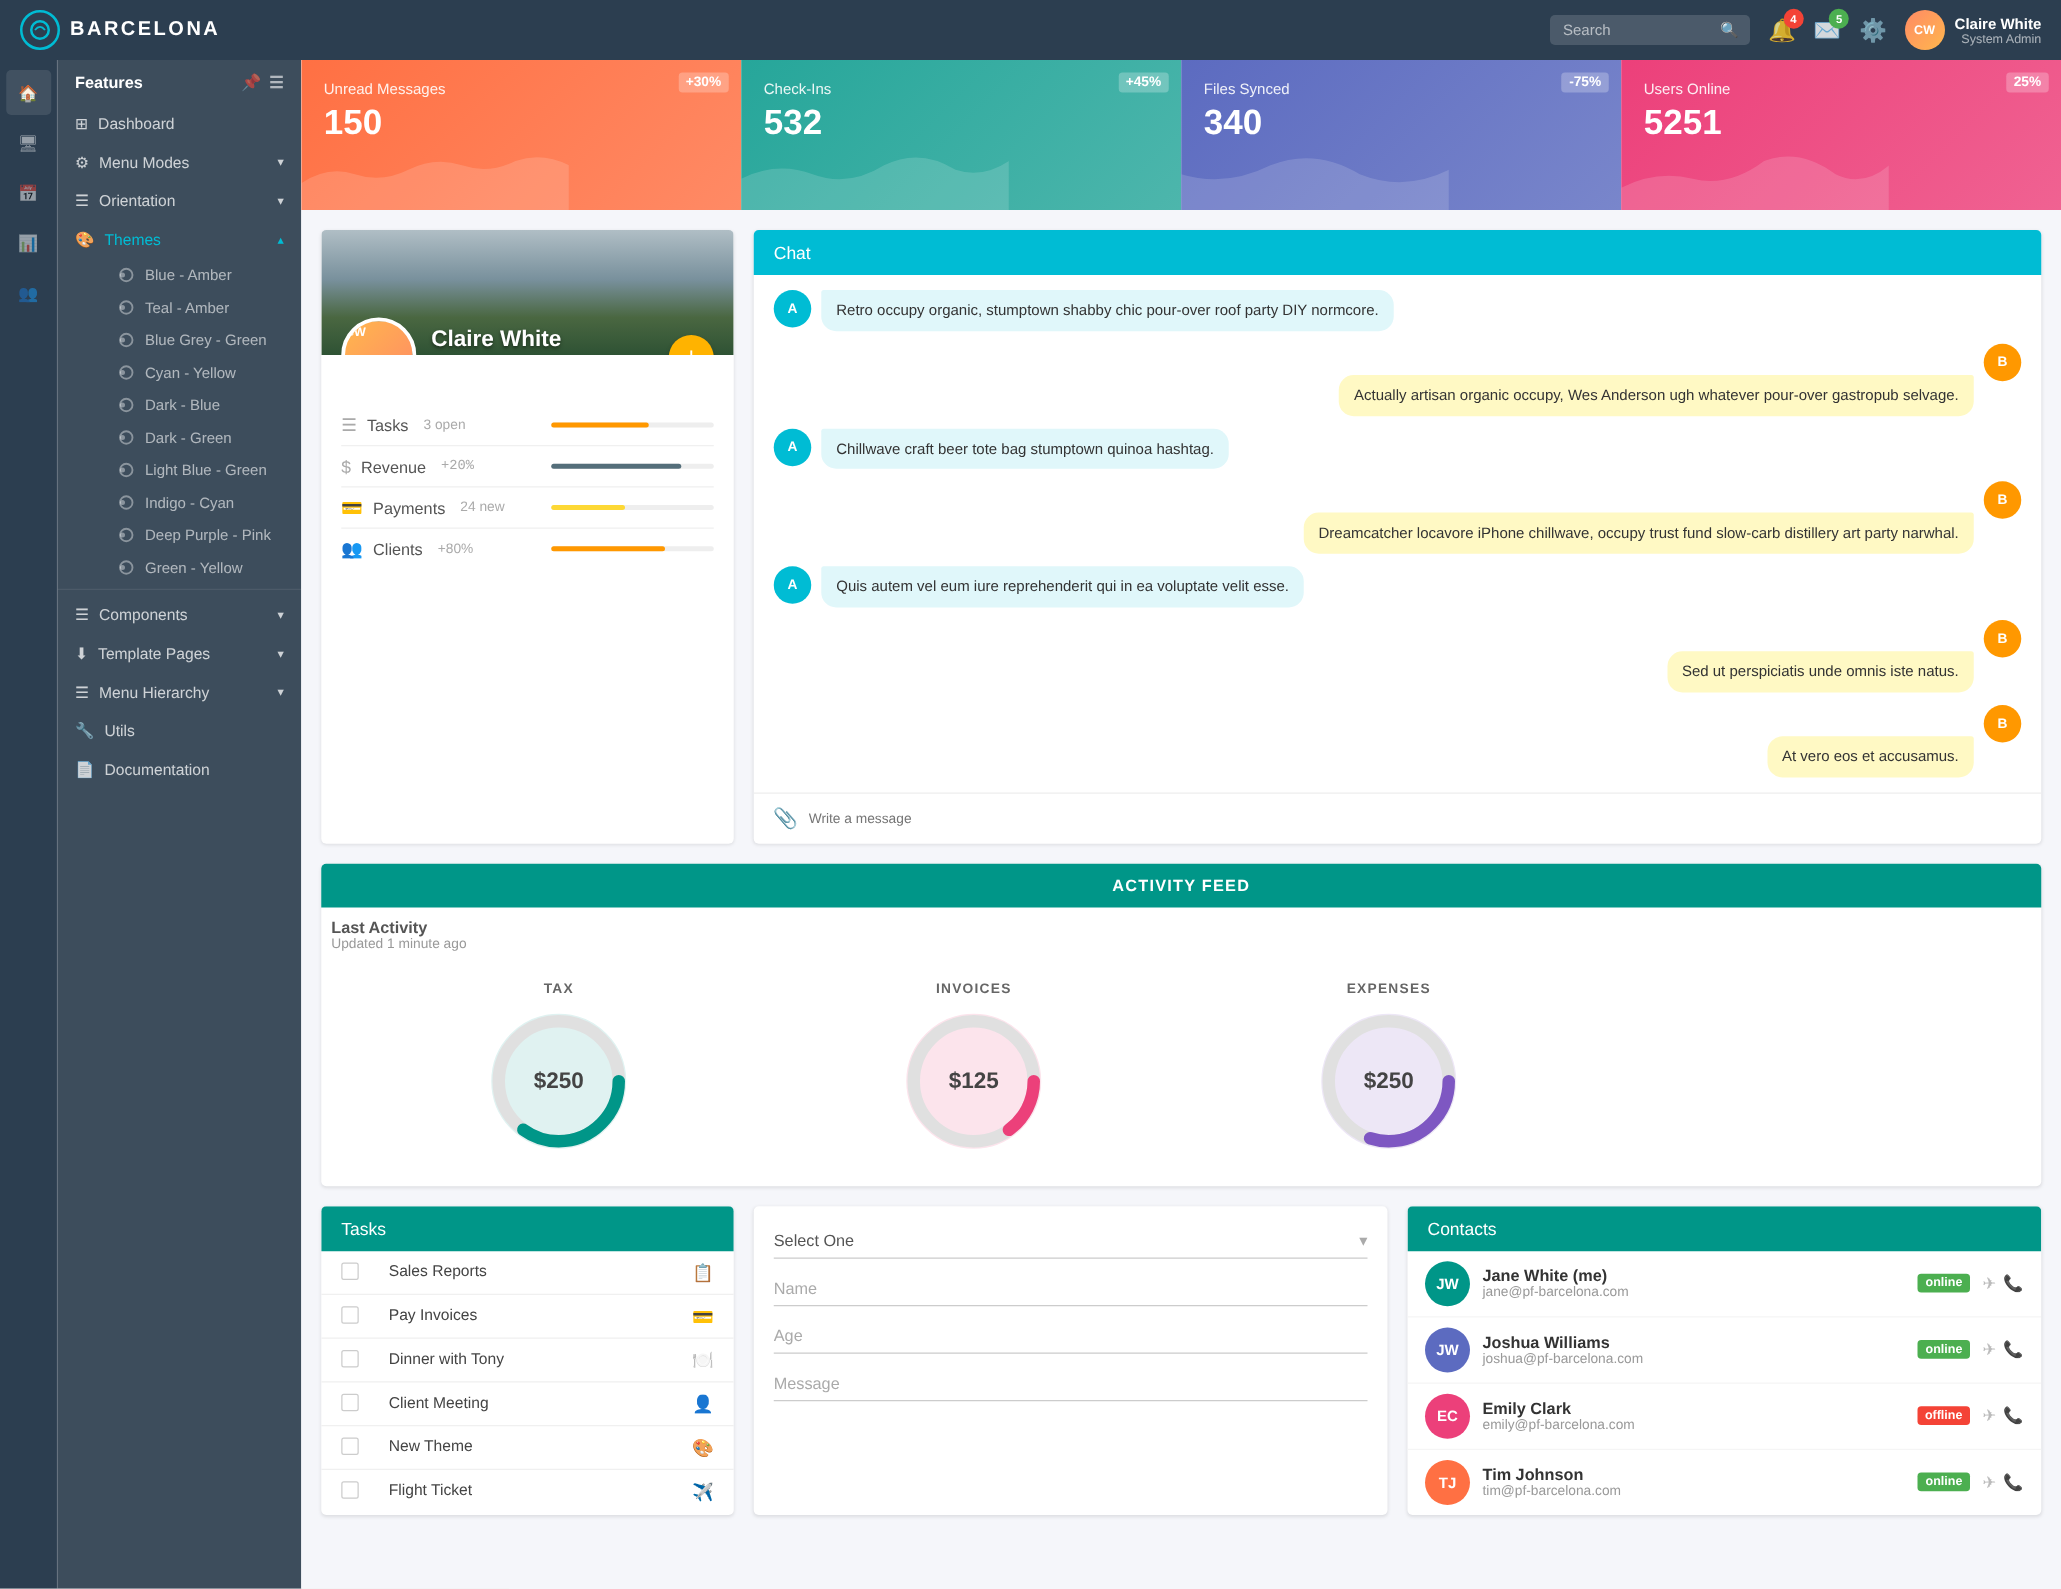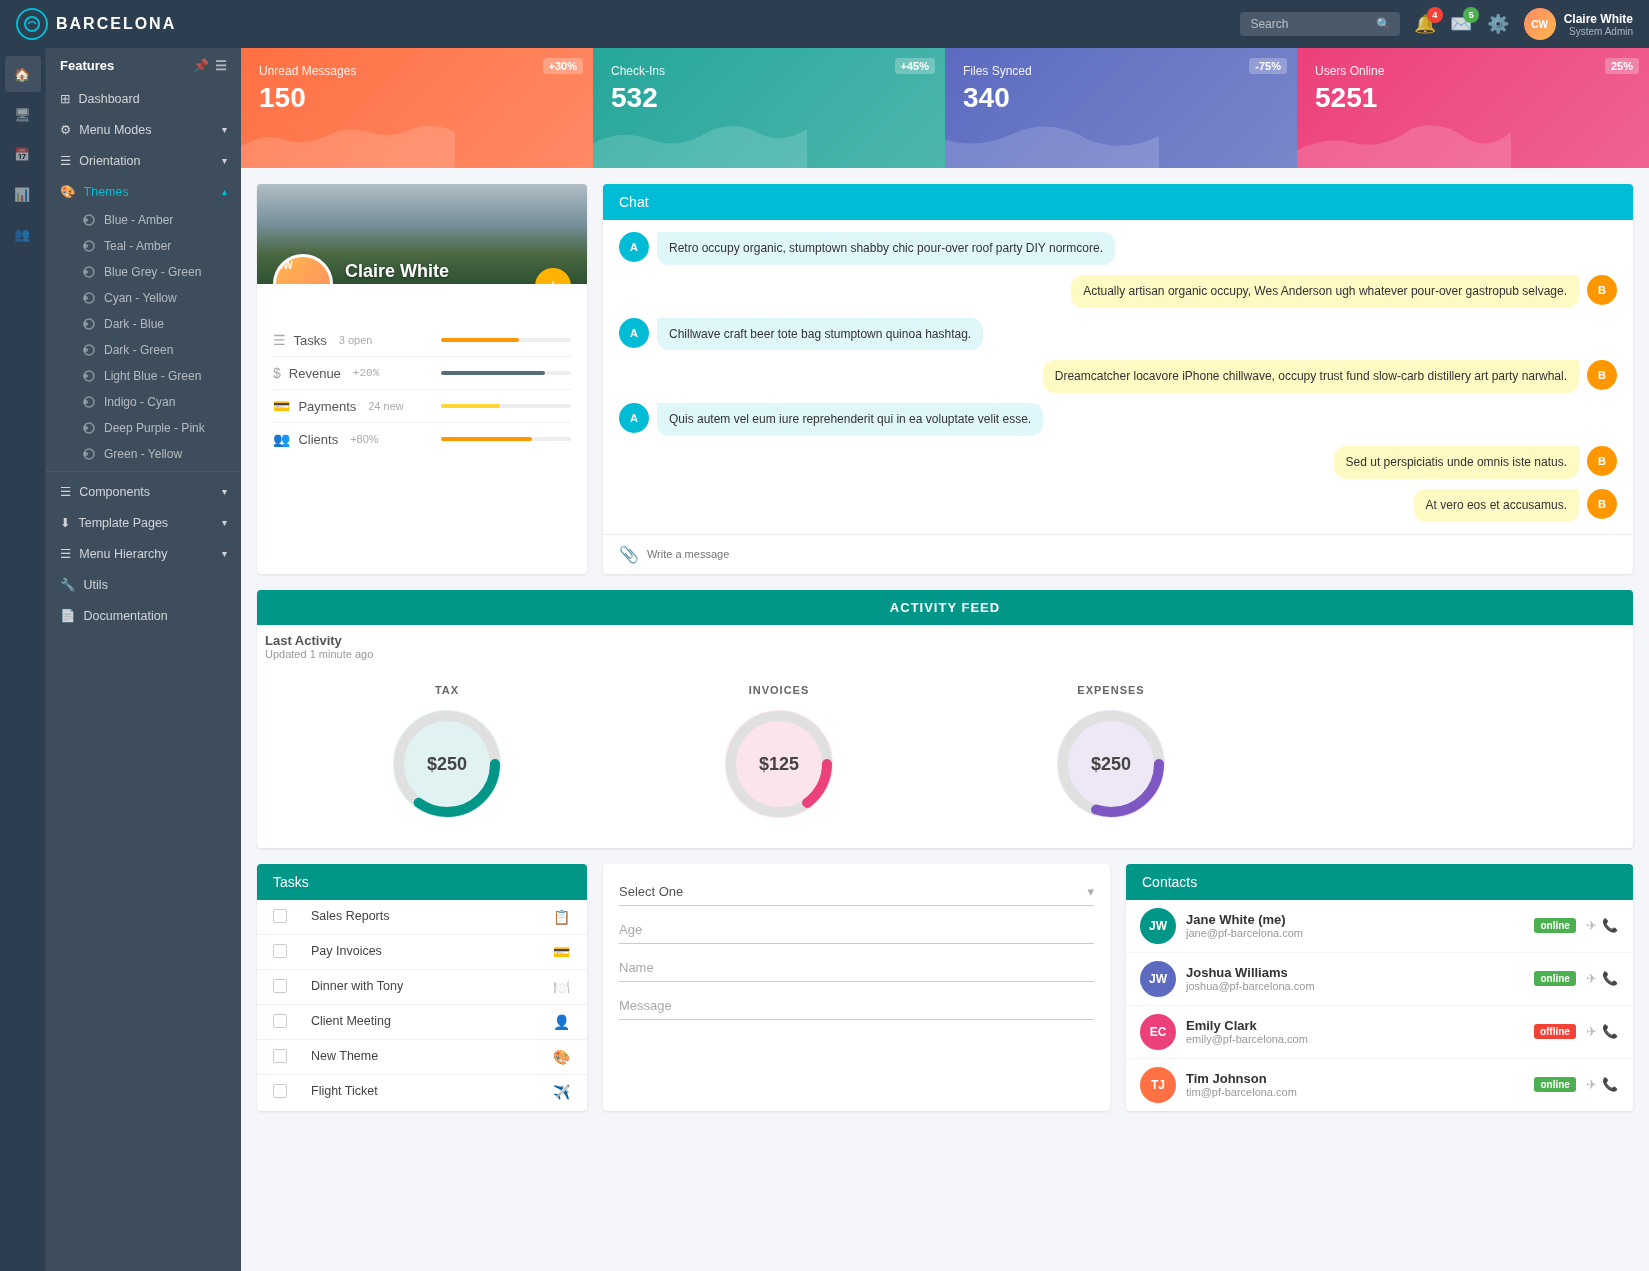--- a/index.html
+++ b/index.html
@@ -34,21 +34,21 @@
 
     
     .sidebar { background: #3d4d5c; width: 195px; flex-shrink: 0; overflow-y: auto; overflow-x: hidden; }
     .sidebar::-webkit-scrollbar { width: 4px; }
     .sidebar::-webkit-scrollbar-thumb { background: rgba(255,255,255,0.2); border-radius: 2px; }
     .sidebar-header { display: flex; align-items: center; justify-content: space-between; padding: 10px 14px; color: white; font-weight: 600; font-size: 13px; }
     .sidebar-header-icons { display: flex; gap: 6px; color: rgba(255,255,255,0.6); }
     .sidebar-menu-item { display: flex; align-items: center; padding: 8px 14px; color: rgba(255,255,255,0.75); cursor: pointer; font-size: 12.5px; gap: 8px; }
     .sidebar-menu-item.active { color: #00bcd4; }
     .sidebar-menu-item .chevron { margin-left: auto; font-size: 10px; }
-    .sidebar-submenu-item { display: flex; align-items: center; padding: 6px 14px 6px 36px; color: rgba(255,255,255,0.6); cursor: pointer; font-size: 12px; gap: 8px; text-align: right; }
+    .sidebar-submenu-item { display: flex; align-items: center; padding: 6px 14px 6px 48px; color: rgba(255,255,255,0.6); cursor: pointer; font-size: 12px; gap: 8px; text-align: right; }
     .sidebar-submenu-item .dot-icon { width: 14px; height: 14px; flex-shrink: 0; }
     .section-divider { height: 1px; background: rgba(255,255,255,0.08); margin: 4px 0; }
 
     
     .content { flex: 1; overflow-y: auto; background: #f5f6fa; }
     .content::-webkit-scrollbar { width: 6px; }
     .content::-webkit-scrollbar-thumb { background: #ccc; border-radius: 3px; }
 
     
     .stat-cards { display: grid; grid-template-columns: repeat(4, 1fr); gap: 0; padding: 0; }
@@ -87,21 +87,21 @@
 
     
     .chat-card { background: white; border-radius: 4px; box-shadow: 0 1px 3px rgba(0,0,0,0.1); display: flex; flex-direction: column; }
     .chat-header { background: #00bcd4; color: white; padding: 10px 16px; font-size: 14px; font-weight: 500; border-radius: 4px 4px 0 0; }
     .chat-body { flex: 1; padding: 12px 16px; overflow-y: auto; display: flex; flex-direction: column; gap: 10px; min-height: 300px; }
     .chat-msg { display: flex; align-items: flex-start; gap: 8px; }
     .chat-msg.right { flex-direction: row-reverse; }
     .chat-msg-avatar { width: 30px; height: 30px; border-radius: 50%; background: #ddd; flex-shrink: 0; display: flex; align-items: center; justify-content: center; font-size: 11px; color: #666; overflow: hidden; }
     .chat-bubble { padding: 8px 12px; border-radius: 12px; font-size: 12px; line-height: 1.4; max-width: 75%; }
     .chat-bubble.left { background: #e0f7fa; color: #333; border-top-left-radius: 2px; }
-    .chat-bubble.right { background: #fff9c4; color: #333; border-top-right-radius: 2px; }
+    .chat-bubble.right { background: #fff9c4; color: #333; border-top-right-radius: 2px; margin-top: 25px; }
     .chat-footer { padding: 10px 16px; border-top: 1px solid #eee; display: flex; align-items: center; gap: 8px; }
     .chat-footer input { flex: 1; border: none; outline: none; font-size: 12px; color: #999; }
     .chat-footer-icon { color: #aaa; font-size: 16px; cursor: pointer; }
 
     
     .activity-feed { background: white; border-radius: 4px; box-shadow: 0 1px 3px rgba(0,0,0,0.1); margin: 0 16px 16px; }
     .activity-feed-header { background: #009688; color: white; padding: 10px 16px; font-size: 13px; font-weight: 600; letter-spacing: 1px; text-align: center; border-radius: 4px 4px 0 0; }
     .activity-feed-subheader { padding: 8px; color: #555; font-size: 12px; }
     .activity-feed-subheader .updated { color: #999; font-size: 11px; }
     .donut-row { display: grid; grid-template-columns: repeat(4, 1fr); gap: 16px; padding: 16px 32px 24px; }
@@ -559,22 +559,22 @@
           </div>
       </div>
 
       <div class="contact-card">
         <div class="contact-body">
           <div class="contact-select-wrapper">
             <select class="contact-select">
               <option>Select One</option>
             </select>
           </div>
+          <input type="text" class="contact-input" placeholder="Name" style="">
           <input type="text" class="contact-input" placeholder="Age" style="">
-          <input type="text" class="contact-input" placeholder="Name" style="">
           <input type="text" class="contact-input" placeholder="Message" style="">
         </div>
       </div>
 
       <div class="contacts-card">
         <div class="card-header-teal">Contacts</div>
         <div id="contacts-list">
             <div class="contact-item">
     <div class="contact-avatar av-teal">JW</div>
     <div class="contact-info">

